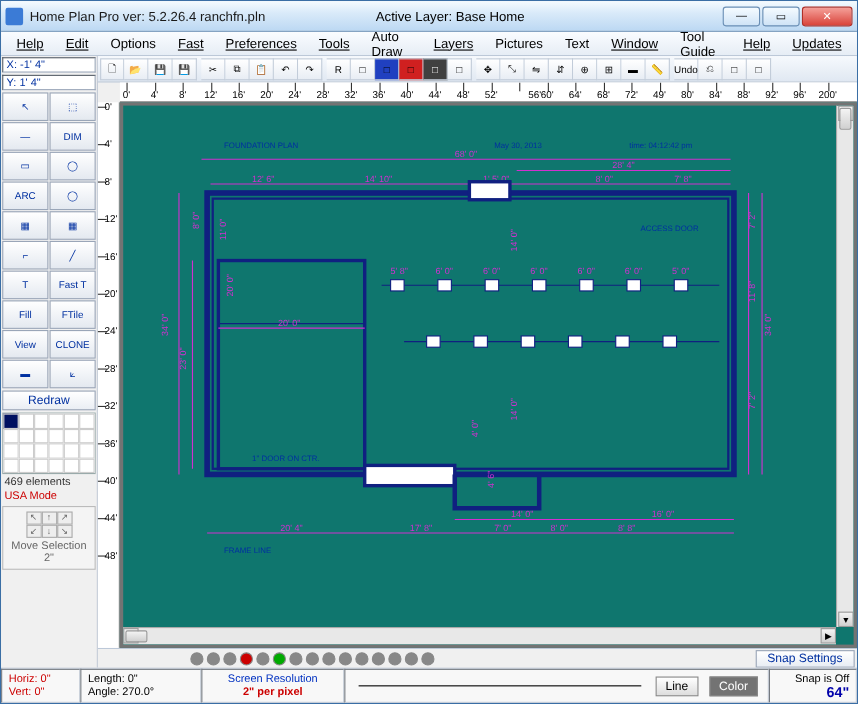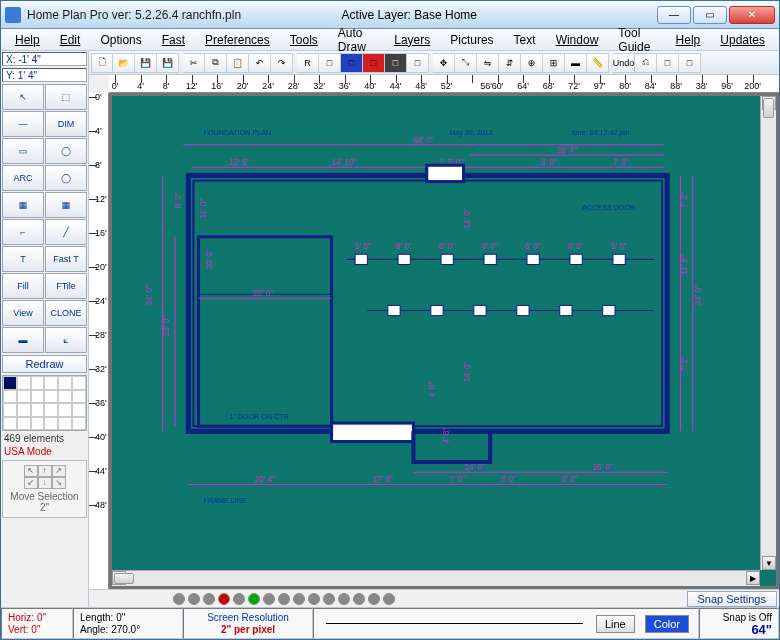--- a/index.html
+++ b/index.html
@@ -68,21 +68,21 @@
 .statusrow .dot { width:12px; height:12px; border-radius:50%; border:1px solid #888;}
 .snap-settings { border:1px solid #9aa6b8; background:linear-gradient(#fff,#e8edf4); padding:1px 10px; font-size:11px; color:#0030a0;}
 
 .bottombar { height:32px; background:#f0f0f0; border-top:1px solid #bcc8d8; display:flex; align-items:stretch; }
 .bcell { border:1px inset #c0c8d4; background:#f8f8f8; padding:2px 6px; font-size:10px; display:flex; flex-direction:column; justify-content:center; line-height:12px;}
 .bcell.red { color:#c00;}
 .bcell.blue { color:#0030c0; }
 .bcell .big { font-size:13px; font-weight:bold;}
 .bcell.green .big { color:#0a0; background:#000; padding:0 4px;}
 .cbtn { border:1px solid #888; background:linear-gradient(#fff,#ddd); padding:2px 8px; font-size:11px; align-self:center; margin:0 3px;}
-.cbtn.dark { background:#1d4ed8; color:#fff;}
+.cbtn.dark { background:#737373; color:#fff;}
 
 .dim-text { font-size:8px; fill:#d030d0; }
 .plan-text { font-size:7px; fill:#0030a0; }
 </style>
 </head>
 <body>
 
 <div class="window">
   <div class="titlebar">
     <span class="icon"></span>
@@ -247,29 +247,29 @@
           <div class="lbl" style="left: 377px;">56'</div>
           <div class="tick" style="left: 388.5px;"></div>
           <div class="lbl" style="left: 388.5px;">60'</div>
           <div class="tick" style="left: 414px;"></div>
           <div class="lbl" style="left: 414px;">64'</div>
           <div class="tick" style="left: 439.5px;"></div>
           <div class="lbl" style="left: 439.5px;">68'</div>
           <div class="tick" style="left: 465px;"></div>
           <div class="lbl" style="left: 465px;">72'</div>
           <div class="tick" style="left: 490.5px;"></div>
-          <div class="lbl" style="left: 490.5px;">97'</div>
+          <div class="lbl" style="left: 490.5px;">49'</div>
           <div class="tick" style="left: 516px;"></div>
           <div class="lbl" style="left: 516px;">80'</div>
           <div class="tick" style="left: 541.5px;"></div>
           <div class="lbl" style="left: 541.5px;">84'</div>
           <div class="tick" style="left: 567px;"></div>
           <div class="lbl" style="left: 567px;">88'</div>
           <div class="tick" style="left: 592.5px;"></div>
-          <div class="lbl" style="left: 592.5px;">38'</div>
+          <div class="lbl" style="left: 592.5px;">92'</div>
           <div class="tick" style="left: 618px;"></div>
           <div class="lbl" style="left: 618px;">96'</div>
           <div class="tick" style="left: 643.5px;"></div>
           <div class="lbl" style="left: 643.5px;">200'</div>
         </div>
       <div class="canvas-row">
         <div class="ruler-v" id="rulerv">
             <div class="tick" style="top: 4px;"></div>
             <div class="lbl" style="top: 4px;">0'</div>
             <div class="tick" style="top: 38px;"></div>

